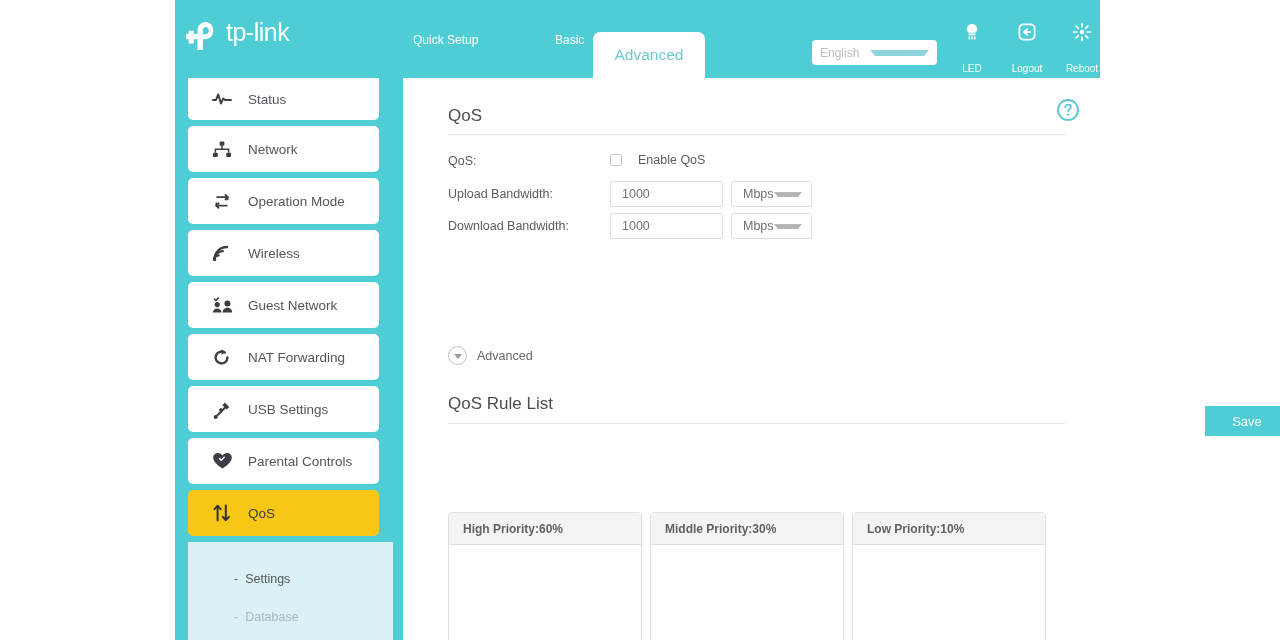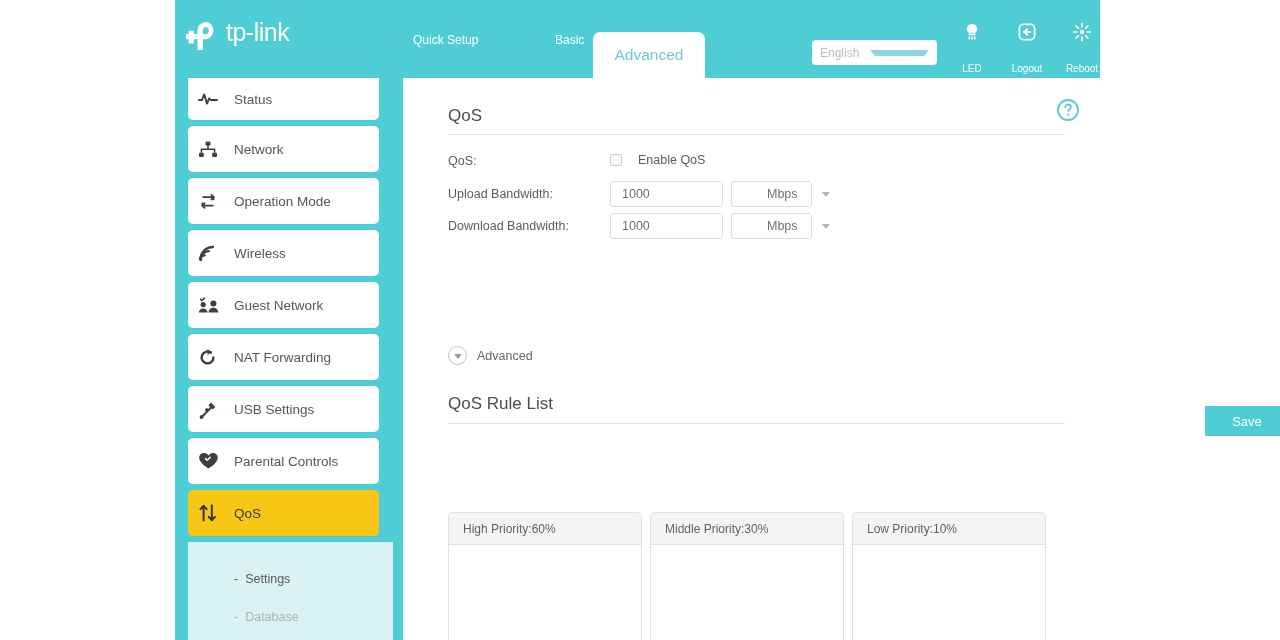--- a/index.html
+++ b/index.html
@@ -83,21 +83,21 @@
     width: 228px; height: 562px;
     background: #4ECDD4;
   }
   .side-item {
     position: relative;
     margin: 0 24px 6px 13px;
     height: 46px;
     background: #ffffff;
     border-radius: 5px;
     display: flex; align-items: center;
-    padding-left: 10px;
+    padding-left: 24px;
     cursor: pointer;
   }
   .side-item.first { margin-top: 0; border-radius: 0 0 5px 5px; height: 42px; }
   .side-item.active { background: #F8C716; }
   .side-icon {
     width: 26px; height: 20px;
     display: flex; align-items: center; justify-content: flex-start;
     margin-right: 10px;
     flex: none;
   }
@@ -170,21 +170,21 @@
   }
   .unit-select {
     position: absolute; left: 328px;
     width: 81px; height: 26px;
     border: 1px solid #dedede; border-radius: 3px;
     background: #fff;
     display: flex; align-items: center;
     padding: 0 9px 0 11px;
     cursor: pointer;
   }
-  .unit-select span { font-size: 12.5px; color: #6e7174; flex: 1; margin-left: 24px; }
+  .unit-select span { font-size: 12.5px; color: #6e7174; flex: 1; }
   .unit-caret {
     width: 0; height: 0;
     border-left: 4.5px solid transparent;
     border-right: 4.5px solid transparent;
     border-top: 5.5px solid #b5b5b5;
   }
 
   .adv-toggle {
     position: absolute; left: 45px; top: 268px;
     display: flex; align-items: center; gap: 10px;
@@ -223,21 +223,21 @@
   }
   .prio-col.c0 { left: 45px; }
   .prio-col.c1 { left: 247px; }
   .prio-col.c2 { left: 449px; }
   .prio-head {
     height: 32px;
     background: #f4f4f4;
     border-bottom: 1px solid #e0e0e0;
     display: flex; align-items: center;
     padding-left: 14px;
-    font-size: 12px; color: #5f6265;
+    font-size: 12px; color: #5f6265; font-weight: bold;
   }
 </style>
 </head>
 <body>
 
 <div id="app">
 
   <div class="header">
 
     <div class="logo">

